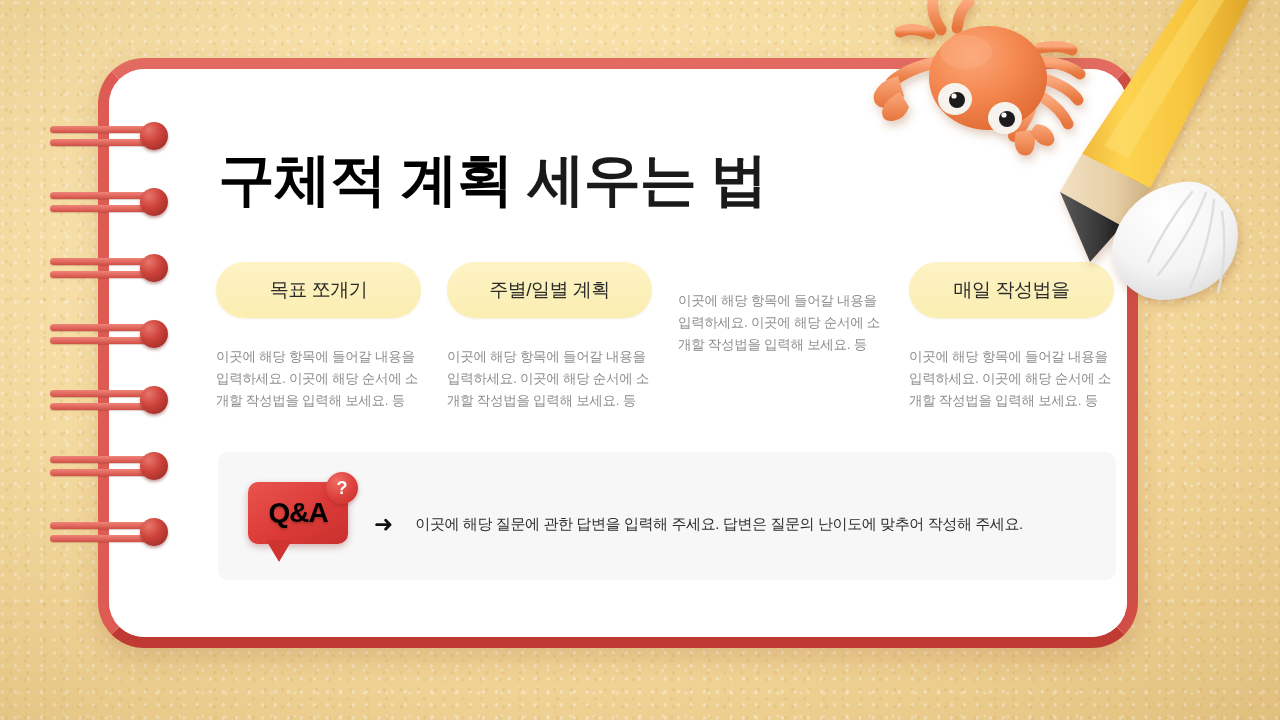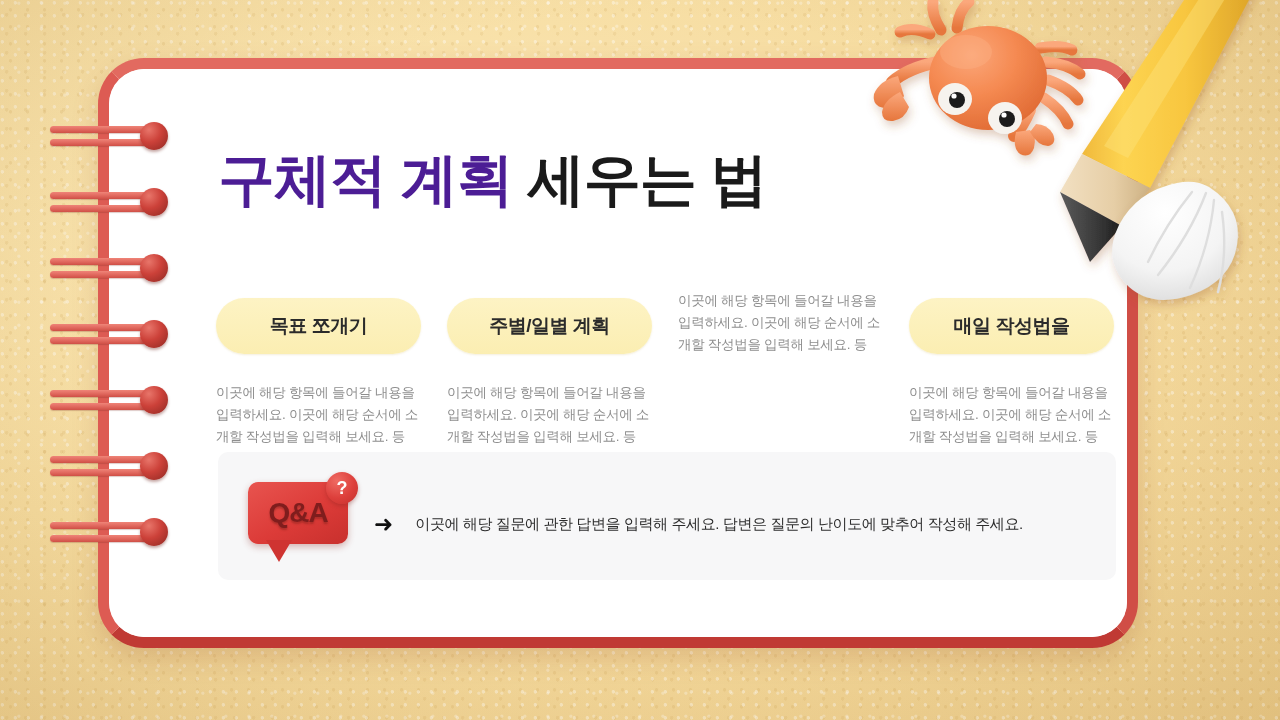--- a/index.html
+++ b/index.html
@@ -54,32 +54,31 @@
     background:radial-gradient(circle at 32% 28%, #e8756a 0%, #cc4139 45%, #8e2822 100%);
     box-shadow:0 2px 3px rgba(110,35,28,.4);
   }
 
   
   #title{
     position:absolute; left:218px; top:142px;
     font-size:57px; font-weight:bold; letter-spacing:-1px; white-space:nowrap;
     color:#1a1a1a;
   }
-  #title .hl{ color:#4c1d95;margin-top:40px; }
+  #title .hl{ color:#000000;margin-top:40px; }
 
   
   #columns{ position:absolute; left:216px; top:262px; width:908px; display:flex; gap:26px; }
   .col{ width:205px; }
   .pill{
     height:56px; border-radius:28px;
     background:linear-gradient(180deg,#fdf3c4 0%,#fbeeb2 100%);
     display:flex; align-items:center; justify-content:center;
-    font-size:19px; font-weight:bold; color:#2b2b2b; letter-spacing:-.5px;
+    font-size:19px; font-weight:normal; color:#2b2b2b; letter-spacing:-.5px;
     box-shadow:0 1px 2px rgba(190,160,60,.18);
-    margin-top:36px;
   }
   .col-body{
     margin-top:28px; font-size:13.5px; line-height:1.62;
     color:#8e8e8e; letter-spacing:-.3px; text-align:left;
   }
 
   
   #qa-panel{
     position:absolute; left:218px; top:452px; width:898px; height:128px;
     background:#f7f7f8; border-radius:10px;
@@ -93,21 +92,21 @@
     box-shadow:0 3px 7px rgba(140,40,35,.32);
   }
   #qa-tail{
     position:absolute; left:30px; top:74px; width:0; height:0;
     border-left:13px solid transparent; border-right:13px solid transparent;
     border-top:22px solid #cf3431;
   }
   #qa-text{
     position:absolute; left:12px; top:16px; width:100px; height:62px;
     display:flex; align-items:center; justify-content:center;
-    font-size:28px; font-weight:bold; color:#7f1d1d; letter-spacing:-1px;
+    font-size:28px; font-weight:bold; color:#000000; letter-spacing:-1px;
     text-shadow:0 2px 2px rgba(120,30,25,.45);
   }
   #qa-q-badge{
     position:absolute; left:90px; top:6px; width:32px; height:32px; border-radius:50%;
     background:radial-gradient(circle at 34% 28%, #ef6b63 0%, #dd3f3b 55%, #c3302c 100%);
     display:flex; align-items:center; justify-content:center;
     font-size:18px; font-weight:bold; color:#fff;
     box-shadow:0 2px 4px rgba(130,35,30,.35);
   }
   #qa-content{ margin-left:12px; }

